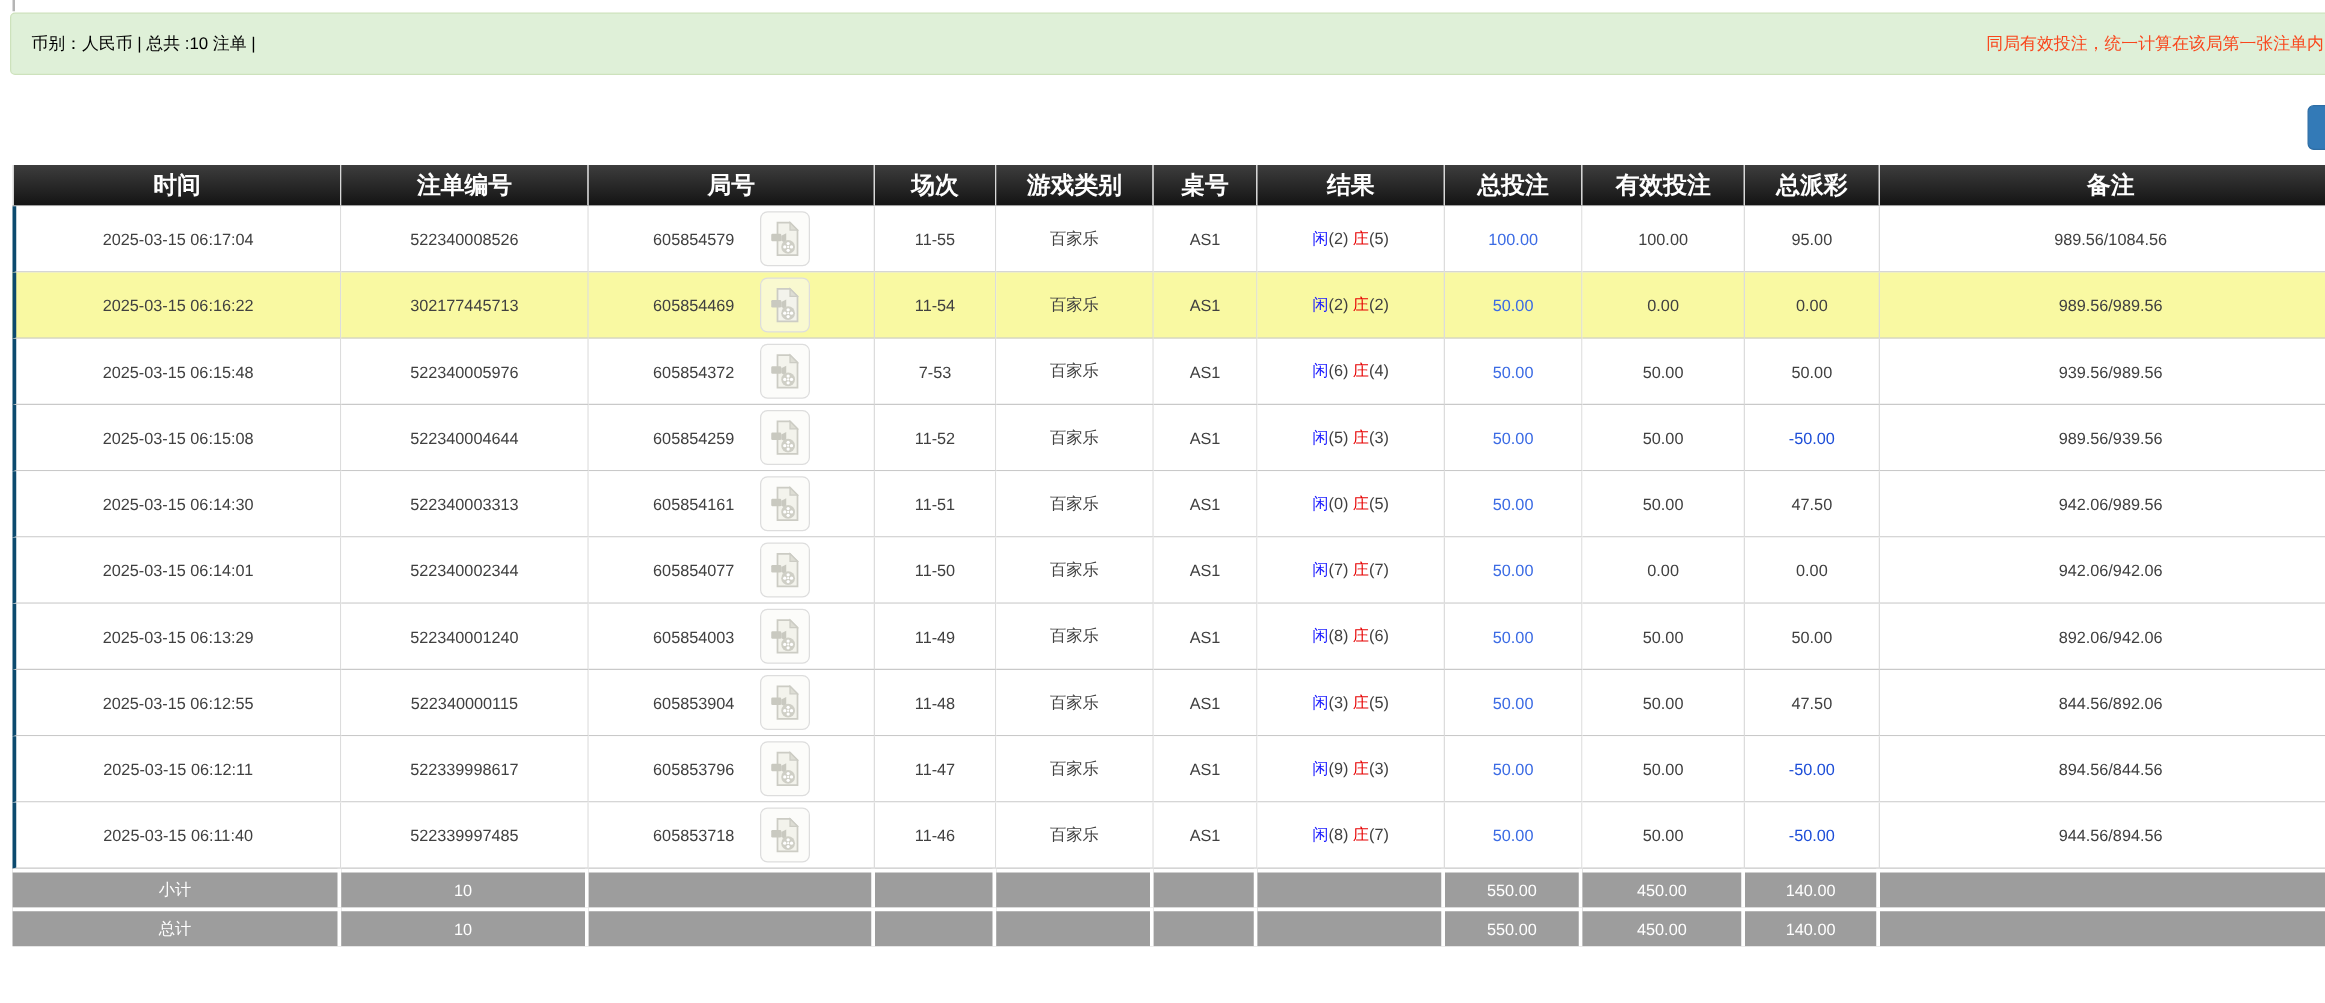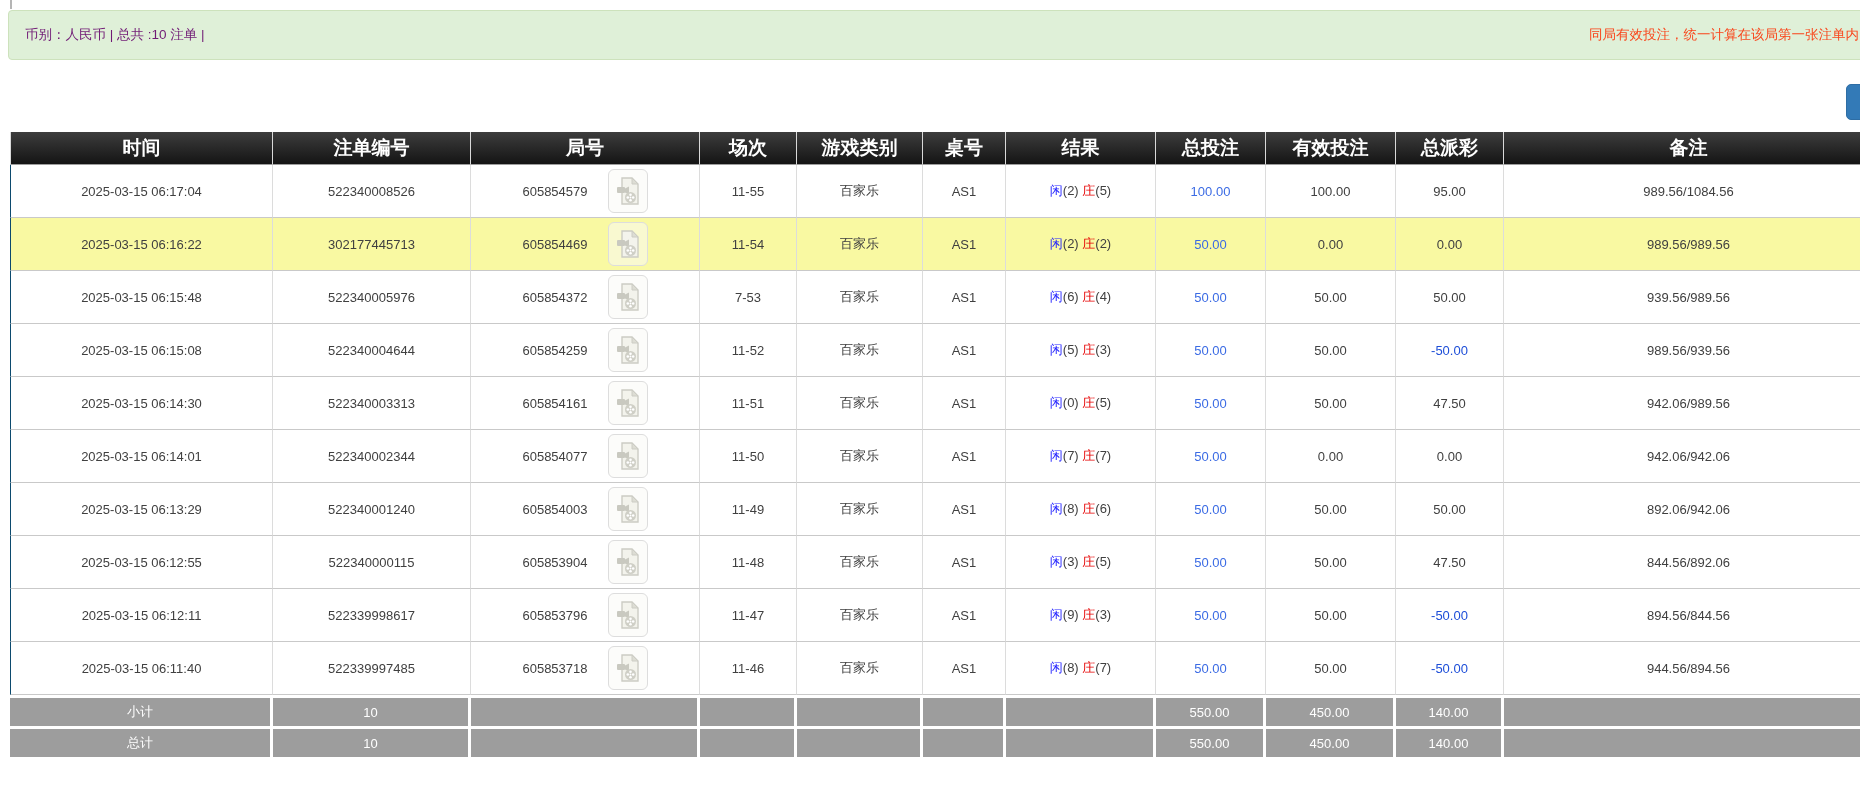--- a/index.html
+++ b/index.html
@@ -8,21 +8,21 @@
 
   .top-tick { position:absolute; left:10px; top:0; width:2px; height:9px; background:#b5b5b5; }
 
   
   .info-panel {
     position:absolute; left:8px; top:10px; width:1866px; height:50px;
     background:#dff0d8; border:1px solid #cde2bc; border-radius:4px;
     display:flex; align-items:center; justify-content:space-between;
     padding:0 14px 0 16px; font-size:13.5px;
   }
-  .info-left  { color:#701a75; }
+  .info-left  { color:#000000; }
   .info-right { color:#f9461c; }
 
   
   .export-btn {
     position:absolute; left:1846px; top:84px; width:44px; height:36px;
     background:#337ab7; border:1px solid #2e6da4; border-radius:5px; cursor:pointer;
   }
 
   
   .table-wrap { position:absolute; left:10px; top:132px; }
@@ -33,21 +33,21 @@
     height:33px; background:linear-gradient(#3d3d3d, #141414);
     color:#fff; font-size:19px; font-weight:700;
     border-right:1px solid #d9d9d9; border-bottom:1px solid #9e9e9e;
   }
   thead th:first-child { border-left:1px solid #d9d9d9; }
 
   tbody td {
     height:53px; font-size:13px; color:#404040; background:#fff;
     border-right:1px solid #dcdcdc; border-bottom:1px solid #c9c9c9;
   }
-  tbody td:first-child { border-left:1px solid #0c4a6e; }
+  tbody td:first-child { border-left:3px solid #0c4a6e; }
   tbody tr.hl td { background:#f9f9a2; }
 
   .amt-blue { color:#3b6be4; }
   .neg { color:#1d4ed8; }
   .res-p { color:#1a1aff; }
   .res-b { color:#e60000; }
   .res-n { color:#404040; }
 
   .round-cell-inner { display:flex; align-items:center; justify-content:center; gap:20px; }
   .video-btn {

